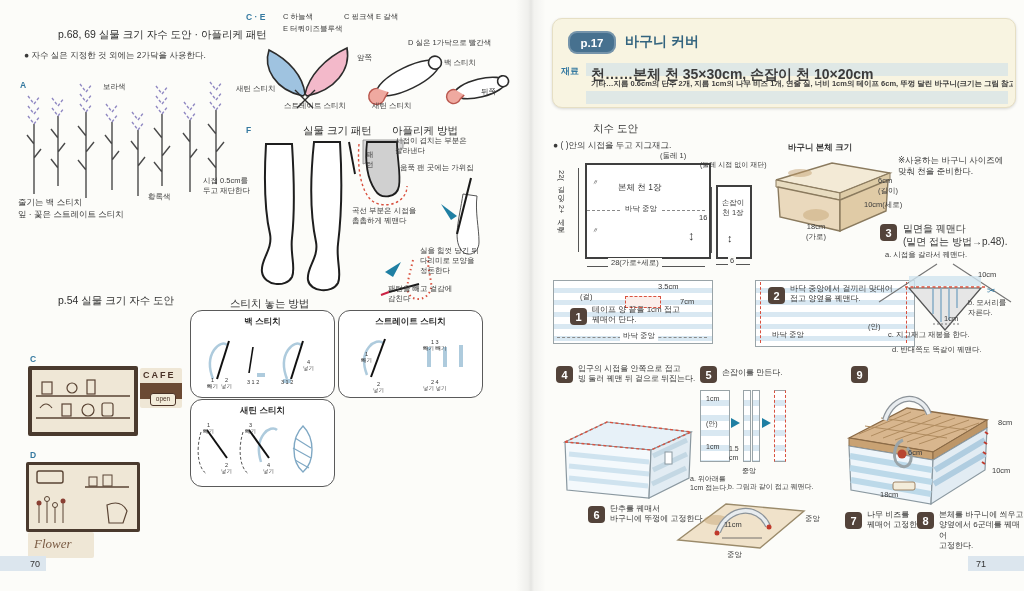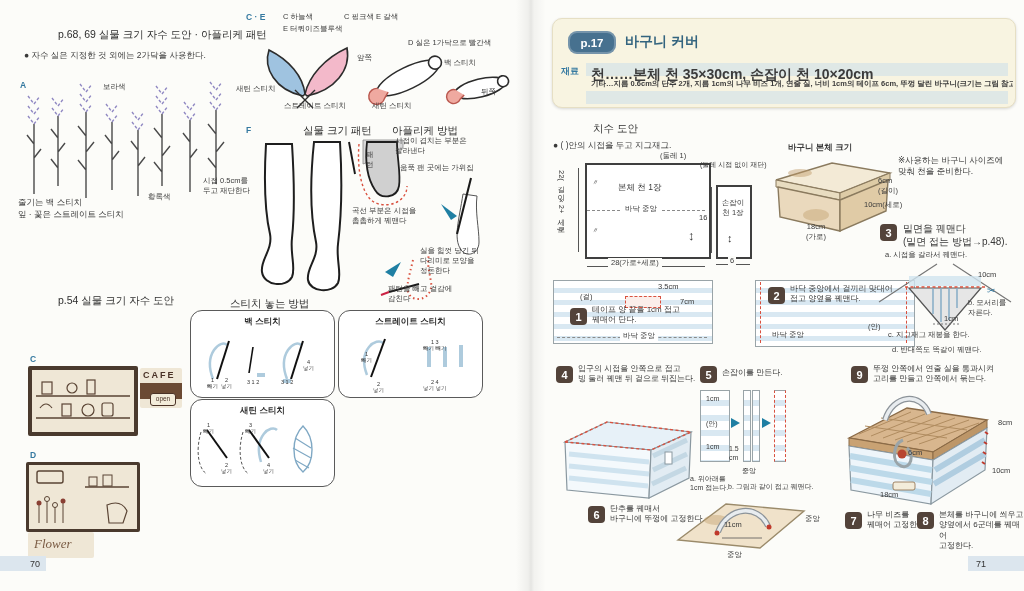--- a/index.html
+++ b/index.html
@@ -379,22 +379,20 @@
     <path d="M48,36 C58,10 88,8 98,30" fill="none" stroke="#e8ecef" stroke-width="3.5"></path>
     <circle cx="47" cy="37" r="2.5" fill="#c0392b"></circle>
     <circle cx="99" cy="31" r="2.5" fill="#c0392b"></circle>
     <path d="M52,42 H92" stroke="#555" stroke-width=".8"></path>
   </svg>
   <div class="t" style="left:724px;top:520px;font-size:7.5px">11cm</div>
   <div class="t" style="left:805px;top:514px;font-size:7.5px">중앙</div>
   <div class="t" style="left:727px;top:550px;font-size:7.5px">중앙</div>
 
   <div class="stepbadge" style="left:851px;top:366px">9</div>
-  <div class="t" style="left:873px;top:364px;font-size:8px">뚜껑 안쪽에서 연줄 실을 통과시켜
-고리를 만들고 안쪽에서 묶는다.</div>
   <svg width="150" height="120" style="left:845px;top:390px">
     <path d="M4,48 L62,18 L142,30 L88,62 Z" fill="#d8b68e" stroke="#8a6a46" stroke-width="1.4"></path>
     <path d="M14,44 L66,22 M26,46 L80,24 M38,48 L96,26 M50,50 L110,28 M62,52 L124,30 M74,54 L134,33" stroke="#b08c60" stroke-width="1"></path>
     <path d="M20,36 L102,48 M36,28 L122,40" stroke="#b08c60" stroke-width="1"></path>
     <path d="M4,48 L88,62 L88,70 L4,56 Z" fill="#c9a273" stroke="#8a6a46" stroke-width="1"></path>
     <path d="M88,62 L142,30 L142,38 L88,70 Z" fill="#bd9668" stroke="#8a6a46" stroke-width="1"></path>
     <path d="M4,56 L88,70 L86,114 L6,100 Z" fill="#eef5fa" stroke="#8a98a0" stroke-width="1.2"></path>
     <path d="M88,70 L142,38 L140,80 L86,114 Z" fill="#e2ecf3" stroke="#8a98a0" stroke-width="1.2"></path>
     <path d="M5,66 L87,80 M5,78 L87,92 M6,90 L86,104" stroke="#bcd9e9" stroke-width="6"></path>
     <path d="M90,80 L140,50 M89,94 L140,64" stroke="#b0cde0" stroke-width="6"></path>

